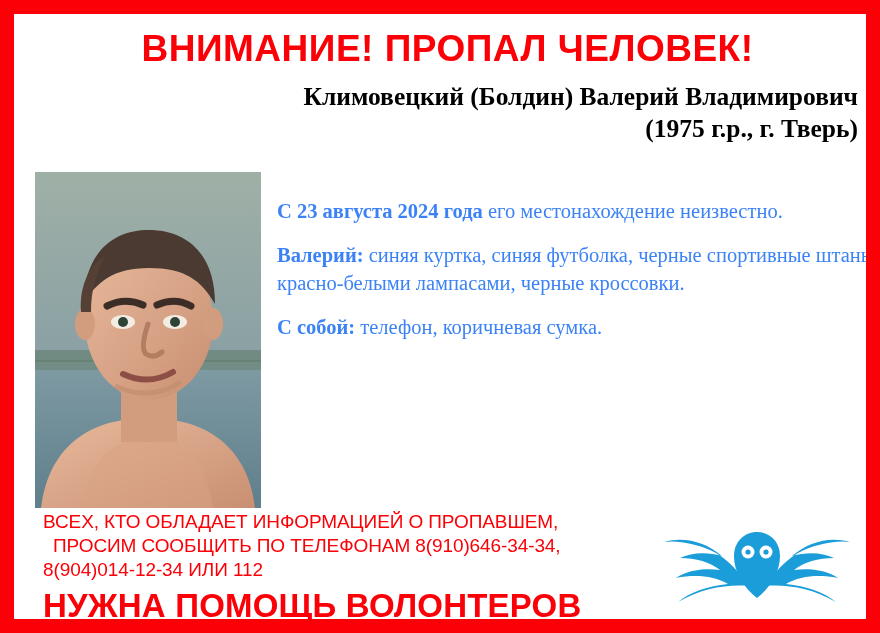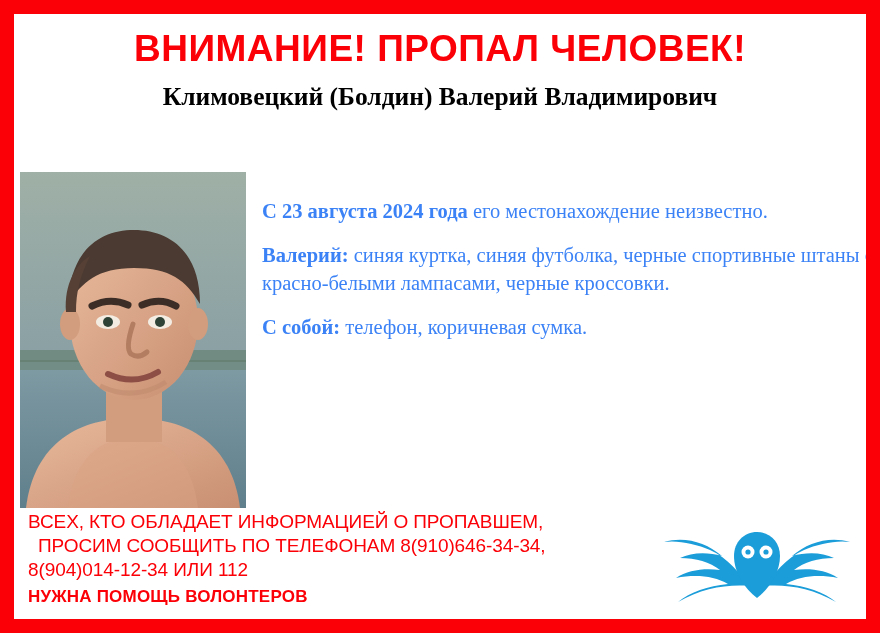--- a/index.html
+++ b/index.html
@@ -11,20 +11,21 @@
     font-family: "Liberation Sans", sans-serif;
   }
   .poster {
     position: relative;
     width: 880px;
     height: 633px;
     box-sizing: border-box;
     background: #ffffff;
     border: 14px solid #fb0007;
     overflow: hidden;
+    padding-left: 15px;
   }
   .inner {
     position: relative;
     width: 100%;
     height: 100%;
     box-sizing: border-box;
     padding: 0;
   }
 
   
@@ -32,26 +33,26 @@
     text-align: center;
     color: #fb0007;
     font-weight: bold;
     font-size: 37px;
     letter-spacing: 0.5px;
     margin: 16px 0 0 0;
     line-height: 1.05;
     white-space: nowrap;
   }
   .name {
-    text-align: center;
+    text-align: right;
     color: #000000;
     font-weight: bold;
     font-size: 25.5px;
     line-height: 1.25;
-    margin: 12px 0 0 0;
+    margin: 12px 8px 0 0;
     font-family: "Liberation Serif", serif;
   }
   .name .line2 {
     display: block;
   }
 
   
   .photo {
     position: absolute;
     left: 6px;
@@ -97,21 +98,21 @@
   }
   .appeal .l1 { display: block; }
   .appeal .l2 { display: block; margin-left: 10px; }
   .appeal .l3 { display: block; }
   .help {
     position: absolute;
     left: 14px;
     top: 557px;
     color: #fb0007;
     font-weight: bold;
-    font-size: 17px;
+    font-size: 33px;
     letter-spacing: 0.2px;
   }
   .vk {
     position: absolute;
     left: 22px;
     top: 594px;
     color: #555555;
     font-size: 15.5px;
     font-family: "Liberation Serif", serif;
   }
@@ -138,20 +139,21 @@
 </head>
 <body>
 
 <div class="poster">
   <div class="inner">
 
     <div class="headline">ВНИМАНИЕ! ПРОПАЛ ЧЕЛОВЕК!</div>
 
     <div class="name">
       <span>Климовецкий (Болдин) Валерий Владимирович</span>
+      <span class="line2">(1975 г.р., г. Тверь)</span>
     </div>
 
     <div class="photo">
       <svg width="226" height="336" viewBox="0 0 226 336" xmlns="http://www.w3.org/2000/svg" aria-hidden="true">
         <defs>
           <linearGradient id="sky" x1="0" y1="0" x2="0" y2="1">
             <stop offset="0%" stop-color="#9fb0a6"></stop>
             <stop offset="55%" stop-color="#8aa0a4"></stop>
             <stop offset="100%" stop-color="#6d8a93"></stop>
           </linearGradient>

